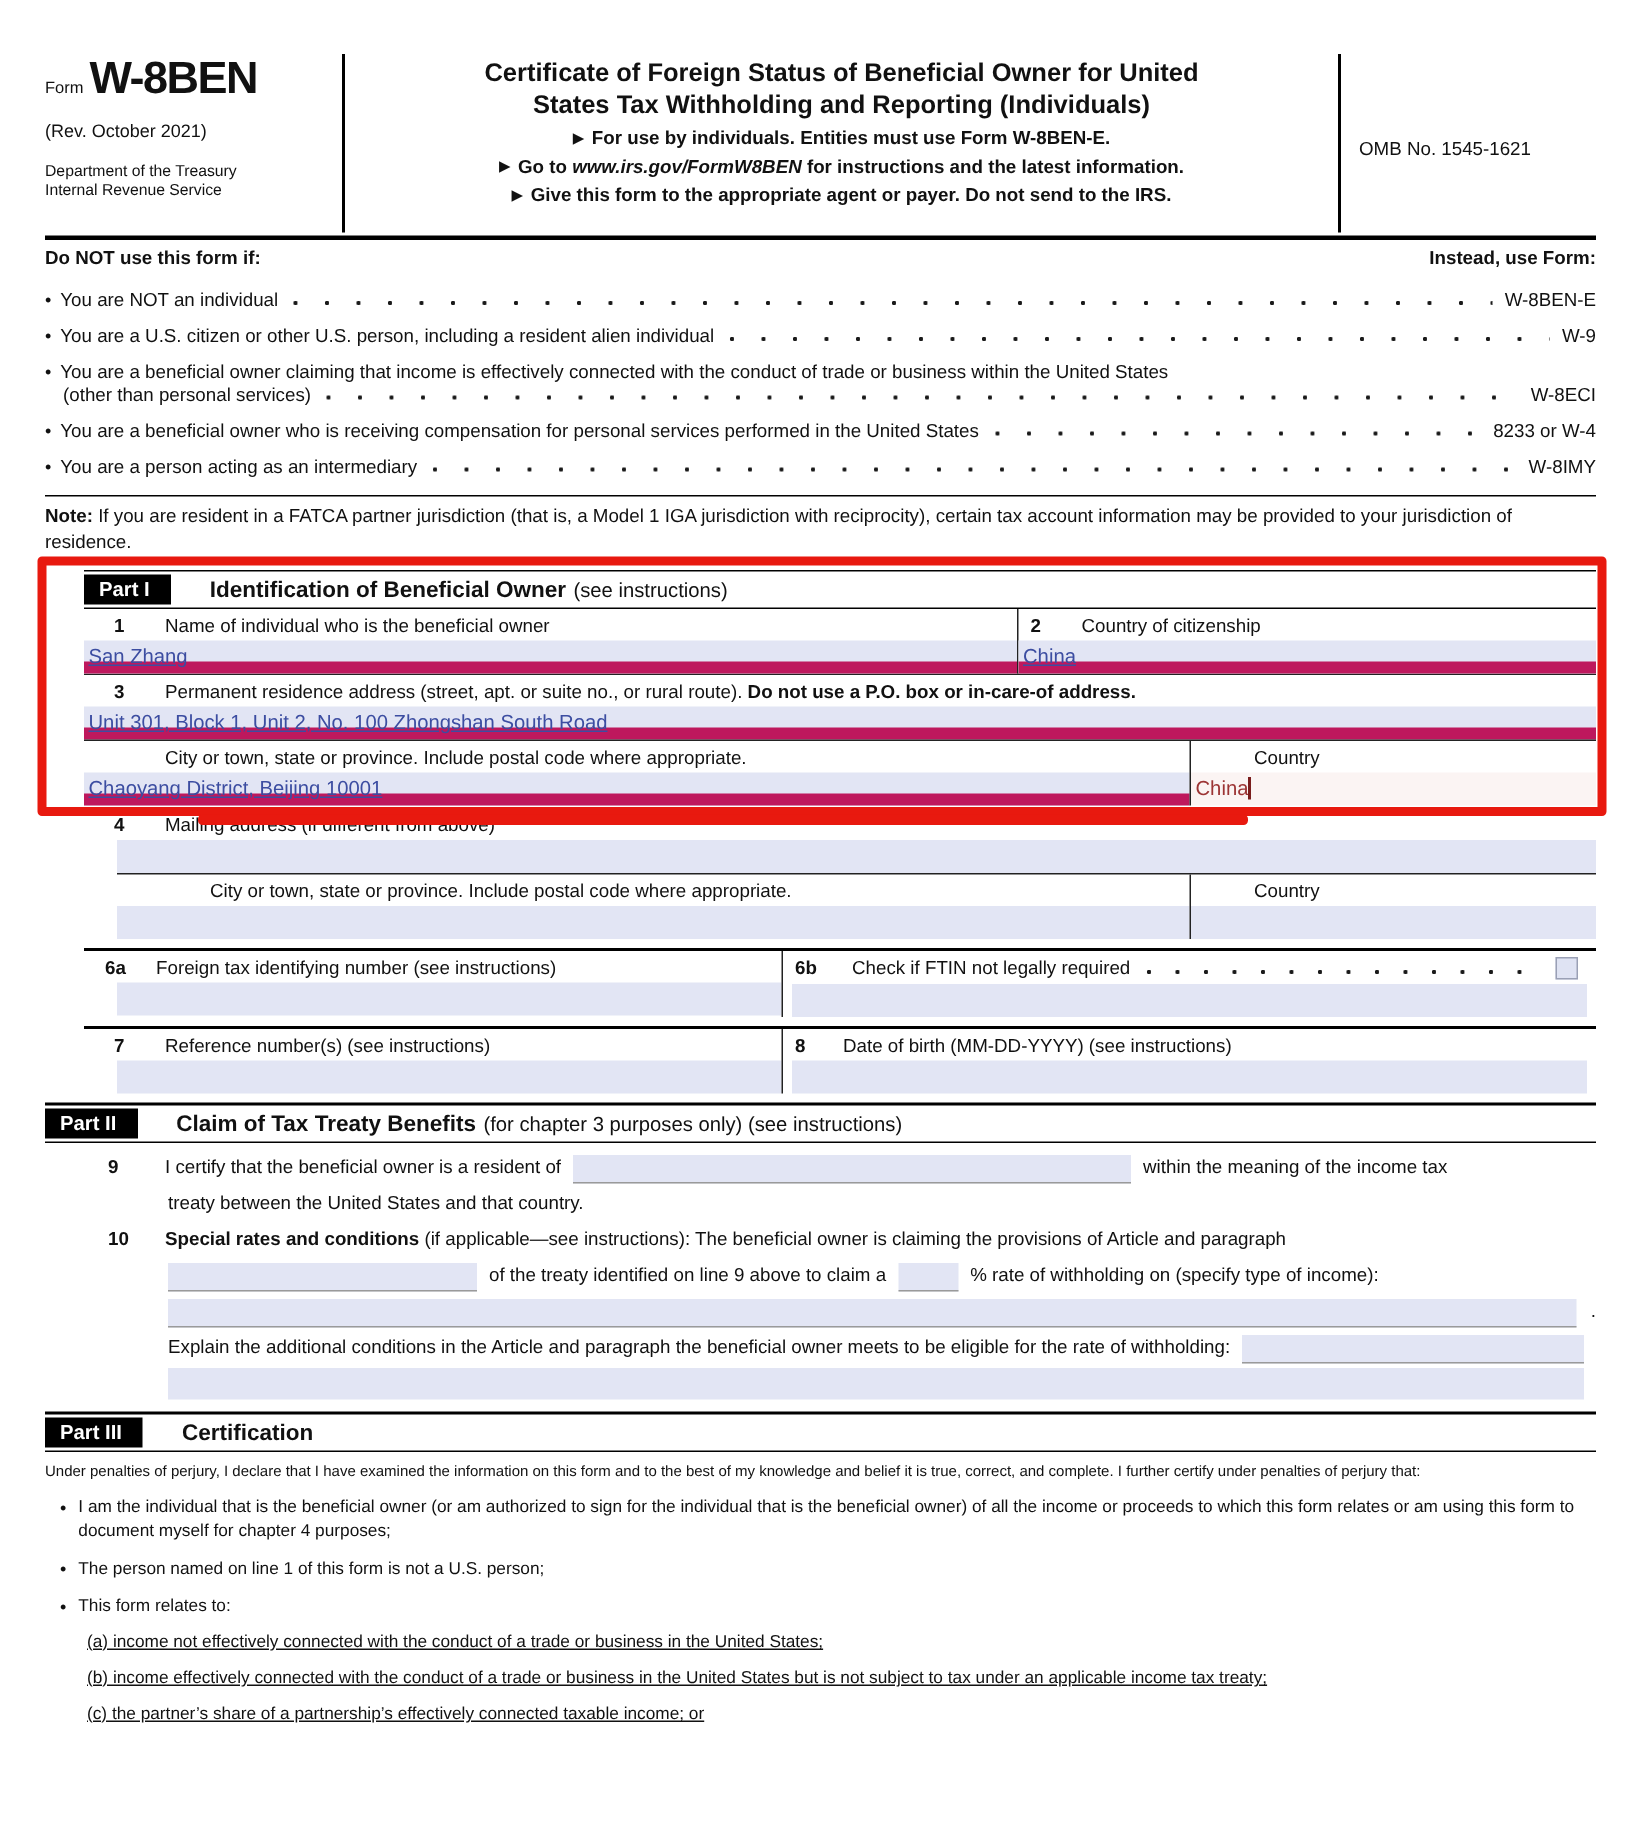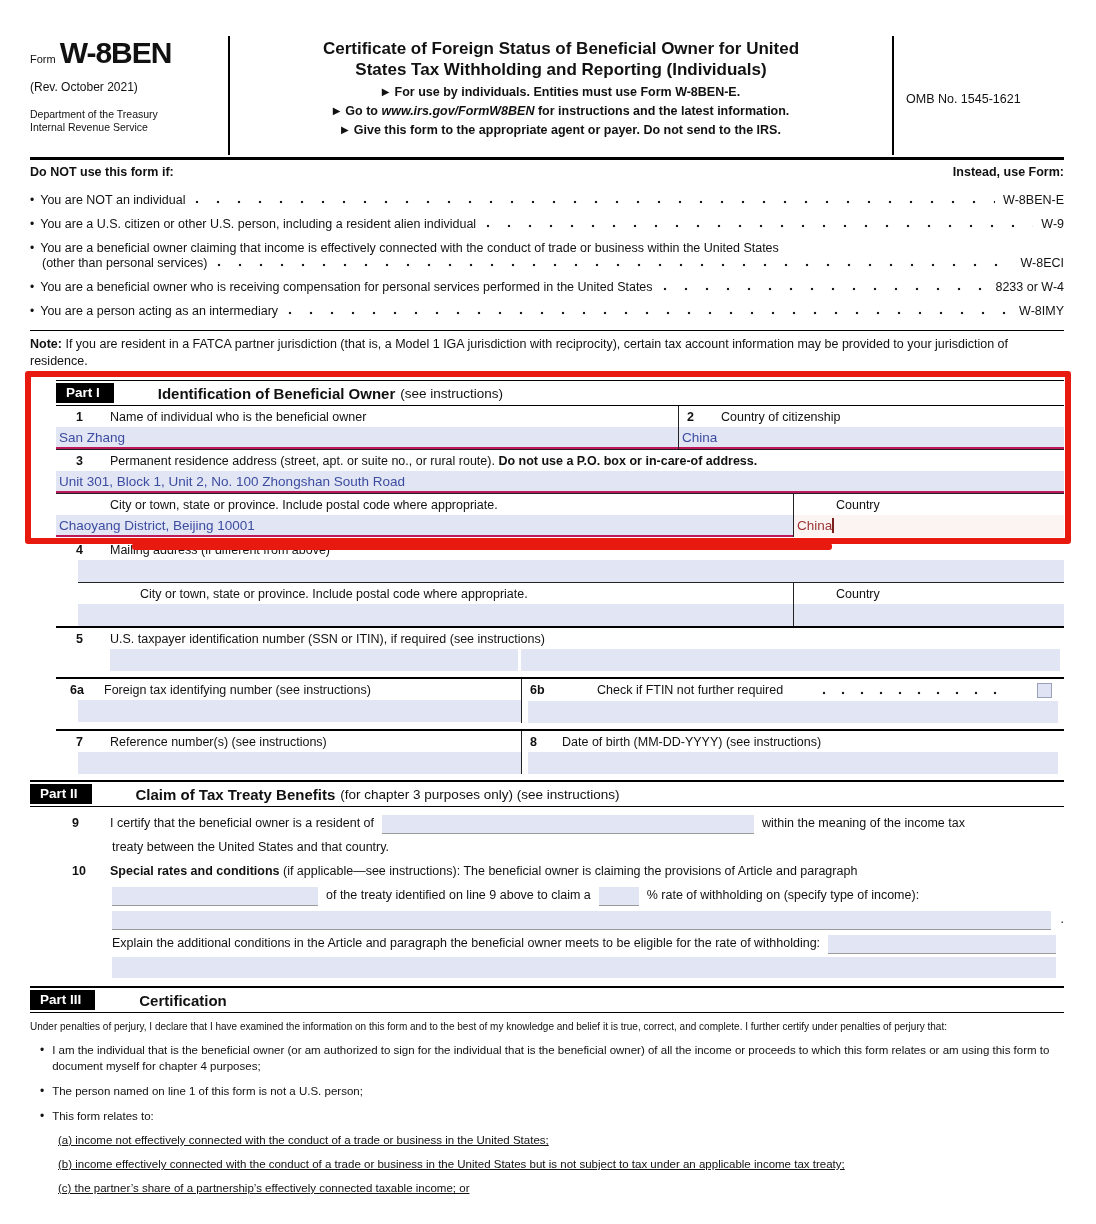--- a/index.html
+++ b/index.html
@@ -31,48 +31,48 @@
             background-image:radial-gradient(circle at 2px 2px,#1a1a1a 1.3px,transparent 1.6px);
             background-size:21px 4px; background-repeat:repeat-x; background-position:left bottom; }
   .dn-form { white-space:nowrap; }
 
   .rule { border-top:1.5px solid #000; margin-top:12px; }
   .note { font-size:12.5px; line-height:17px; margin-top:5px; }
   .b { font-weight:bold; }
 
   
   .part-bar { display:flex; align-items:center; border-top:1.5px solid #000; border-bottom:1.5px solid #000; padding:2px 0 2px 0; }
-  .part-label { background:#000; color:#fff; font-weight:bold; font-size:13.5px; padding:2px 14px 3px 10px; margin-right:44px; }
+  .part-label { background:#000; color:#fff; font-weight:bold; font-size:13.5px; padding:2px 14px 3px 10px; margin-right:26px; }
   .part-title { font-size:15px; font-weight:bold; }
   .part-note { font-size:13.5px; margin-left:5px; }
 
   
   .p1 { margin-left:26px; width:1008px; }
   .p1-hl { position:relative; }
   .red-rect { position:absolute; left:-31px; right:-7px; top:-9px; bottom:-7px; border:6px solid #e8190f; border-radius:3px; pointer-events:none; z-index:5; }
   .red-bar { position:absolute; left:76px; width:700px; bottom:-13px; height:7px; background:#e8190f; border-radius:3px; pointer-events:none; z-index:5; }
   .row { display:flex; }
   .cell { display:flex; flex-direction:column; }
   .cdiv { border-left:1px solid #222; }
   .lbl { font-size:12.5px; padding:4px 0 3px 0; }
   .num { display:inline-block; min-width:20px; margin-left:20px; margin-right:14px; font-weight:bold; }
   .num.nopad { margin-left:8px; }
   .val { height:22px; background:#e2e5f4; font-size:13.5px; line-height:21px; padding-left:3px; color:#3c4da1; }
-  .val.filled { border-bottom:2px solid #be185d; }
+  .val.filled { border-bottom:8px solid #be185d;text-decoration:underline; }
   .val.active { background:#fbf4f3; color:#9c3434; border-bottom:none; }
   .caret { display:inline-block; width:2px; height:15px; background:#7a1d1d; vertical-align:-3px; }
   .t1 { border-top:1px solid #222; }
   .t2 { border-top:2px solid #000; }
   .ind { margin-left:22px; }
   .strip { height:22px; background:#e2e5f4; }
   .gap2 { display:flex; }
   .gap2 .s1 { width:408px; } .gap2 .s2 { flex:1; margin-left:3px; margin-right:4px; }
   .c1a { width:622px; } .c2a { width:386px; }
   .c1b { width:737px; } .c2b { width:271px; }
-  .flexlbl { display:flex; align-items:baseline;gap:29px; }
+  .flexlbl { display:flex; align-items:baseline; }
   .chk { width:15px; height:15px; background:#dfe3f3; border:1px solid #9aa0b5; align-self:center; margin-right:6px; }
 
   
   .p2line { display:flex; align-items:baseline; font-size:12.5px; margin-left:26px; width:1008px; line-height:21px; margin-top:3px; }
   .p2ind { padding-left:56px; }
   .num2 { display:inline-block; min-width:20px; margin-left:16px; margin-right:18px; font-weight:bold; }
   .ifield { display:inline-block; background:#e2e5f4; border-bottom:1.5px solid #9a9a9a; height:19px; align-self:flex-end; margin:0 8px; }
   .f9 { width:372px; }
   .f10a { width:206px; margin-left:0; }
   .f10b { width:40px; }
@@ -203,37 +203,30 @@
       <div class="cell" style="width:715px;">
         <div class="lbl"><span class="num" style="margin-left:28px;"></span><span>City or town, state or province. Include postal code where appropriate.</span></div>
         <div class="strip"></div>
       </div>
       <div class="cell cdiv" style="width:271px;">
         <div class="lbl"><span class="num nopad"></span><span>Country</span></div>
         <div class="strip"></div>
       </div>
     </div>
 
-    <div class="t2">
-      <div class="lbl"><span class="num">5</span><span>U.S. taxpayer identification number (SSN or ITIN), if required (see instructions)</span></div>
-      <div class="gap2 ind" style="margin-left:54px;">
-        <div class="strip s1"></div>
-        <div class="strip s2"></div>
-      </div>
-    </div>
 
     <div class="row t2" style="margin-top:6px;">
       <div class="cell" style="width:465px;">
         <div class="lbl"><span class="num" style="margin-left:14px;">6a</span><span>Foreign tax identifying number (see instructions)</span></div>
         <div class="strip ind"></div>
       </div>
       <div class="cell cdiv" style="width:543px;">
         <div class="lbl flexlbl" style="padding-right:6px;">
             <span class="num nopad" style="min-width:24px;">6b</span>
-            <span>Check if FTIN not further required</span>
+            <span>Check if FTIN not legally required</span>
             <span class="leader" style="background-size:19px 4px;"></span>
             <span class="chk"></span>
           </div>
         <div class="strip" style="margin:0 6px 0 6px;"></div>
       </div>
     </div>
 
     <div class="row t2" style="margin-top:6px;">
       <div class="cell" style="width:465px;">
         <div class="lbl"><span class="num">7</span><span>Reference number(s) (see instructions)</span></div>

